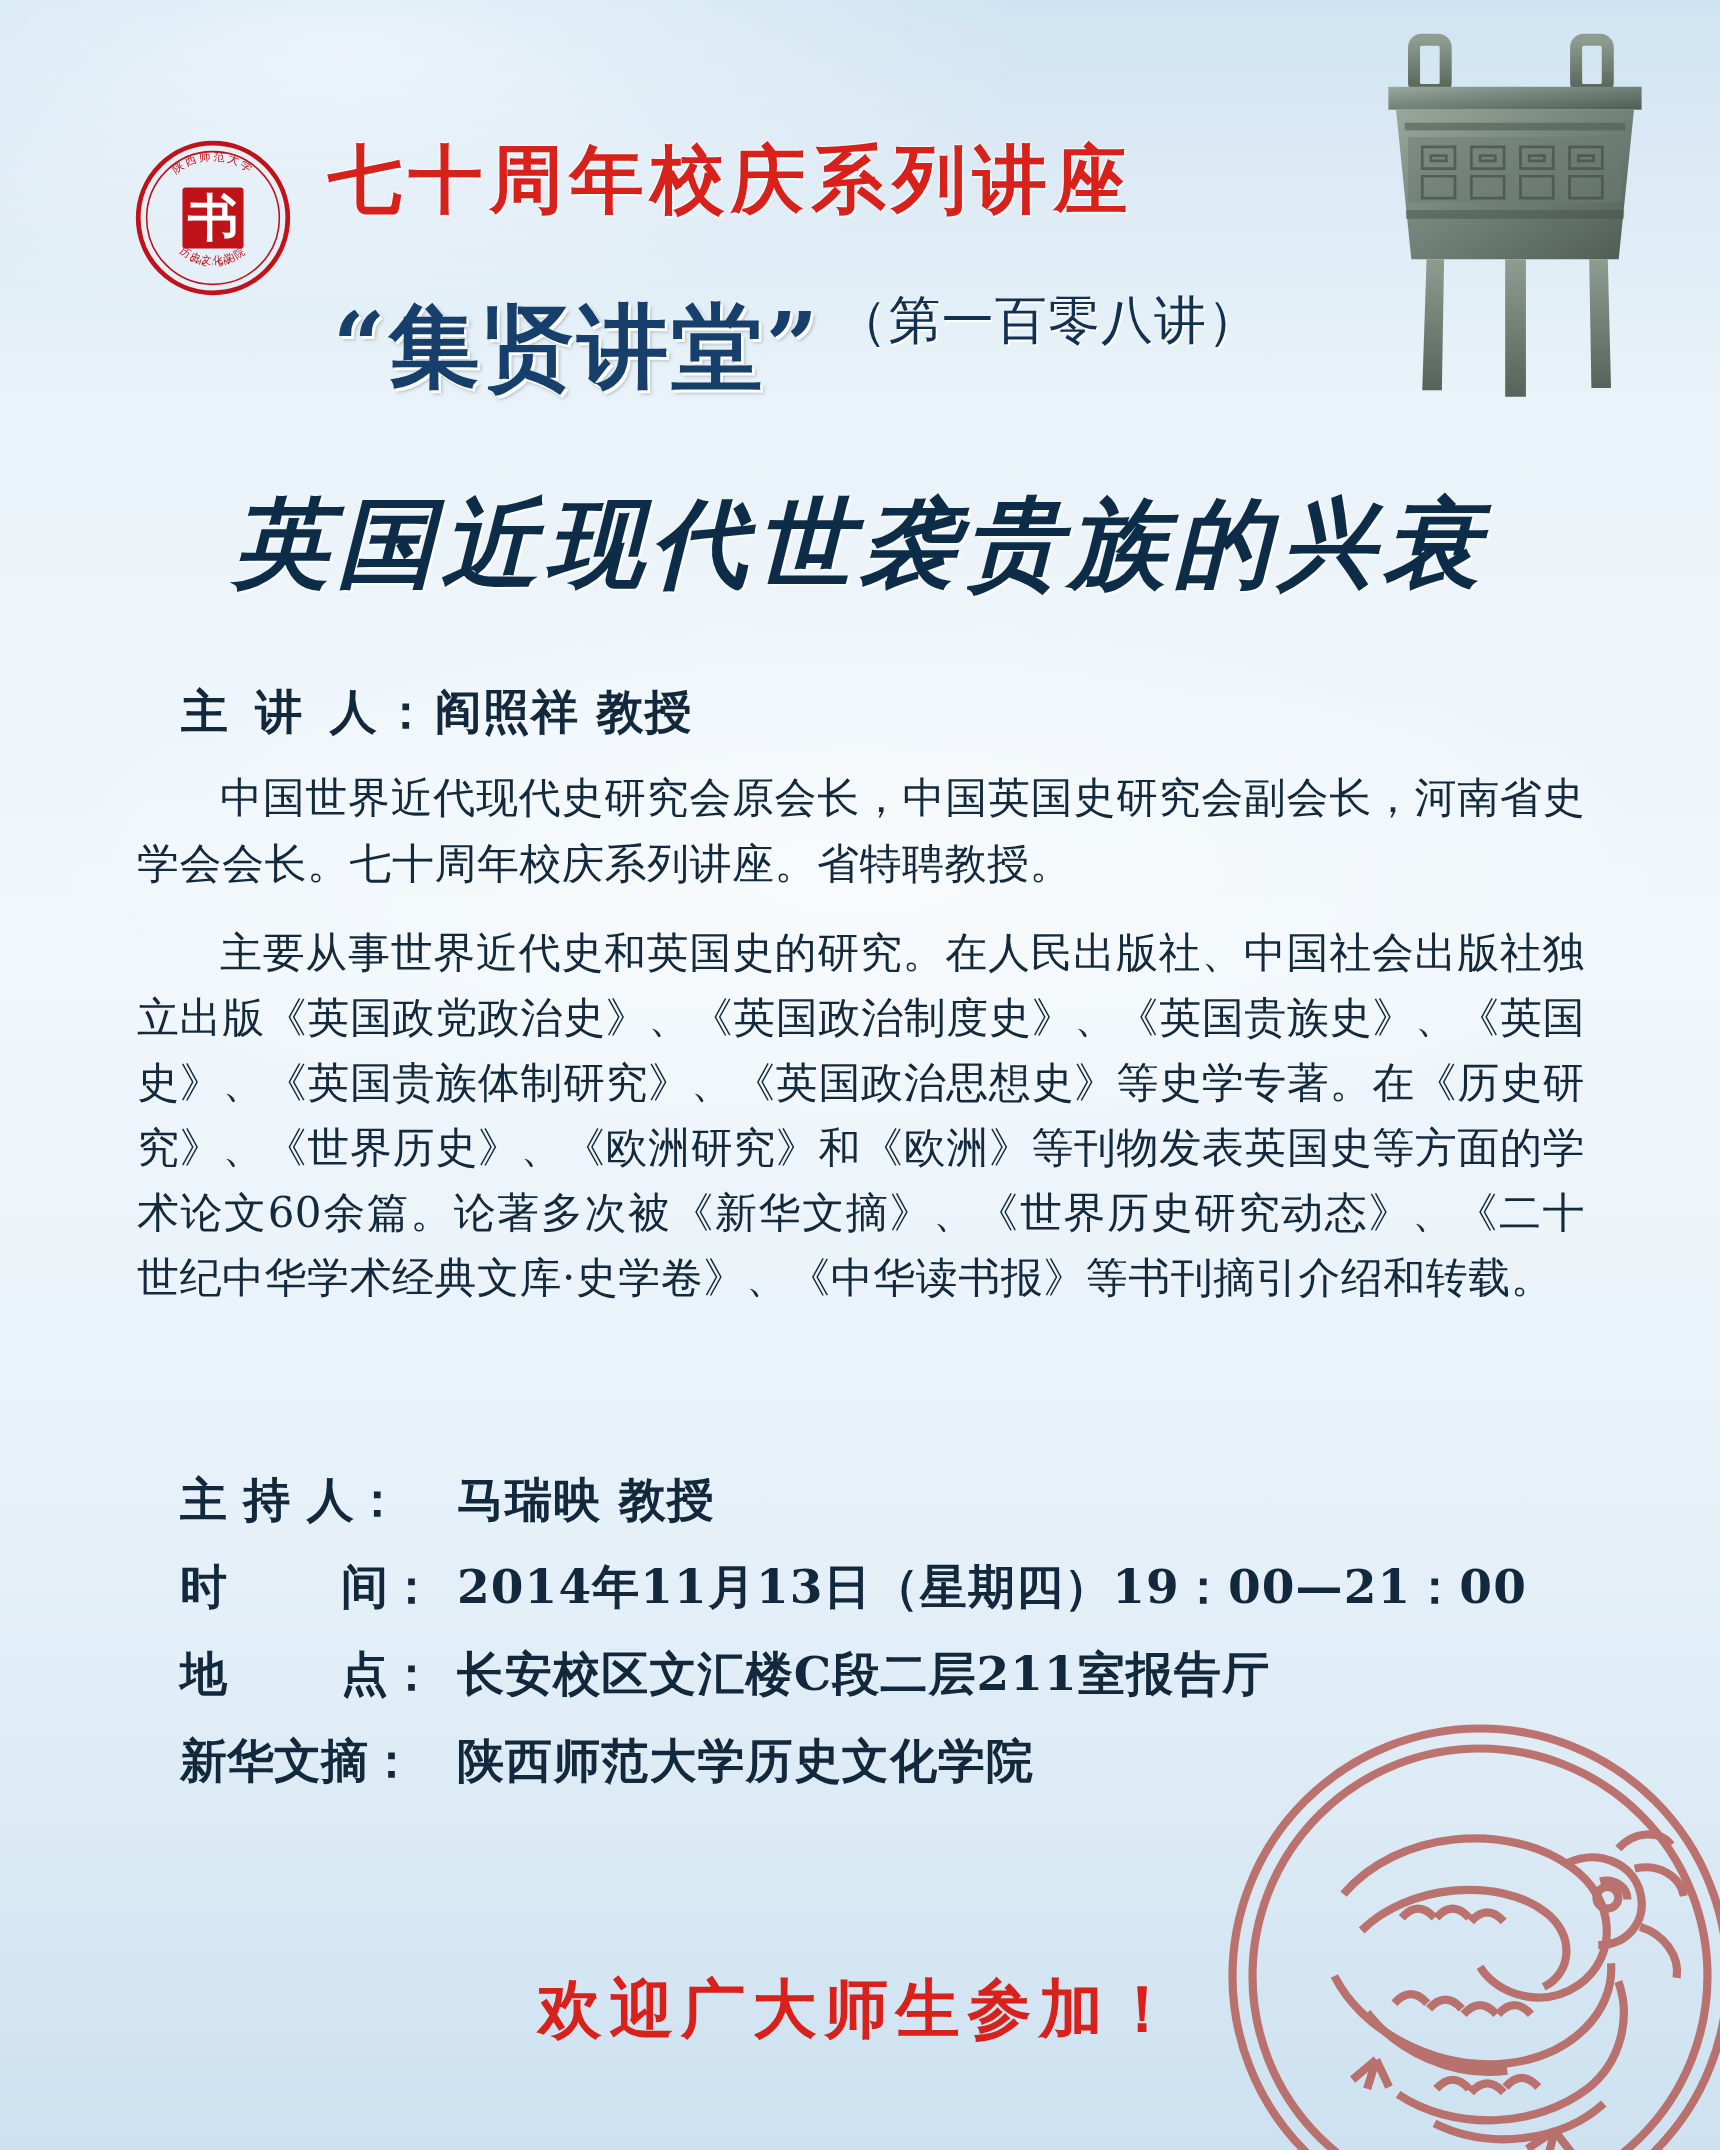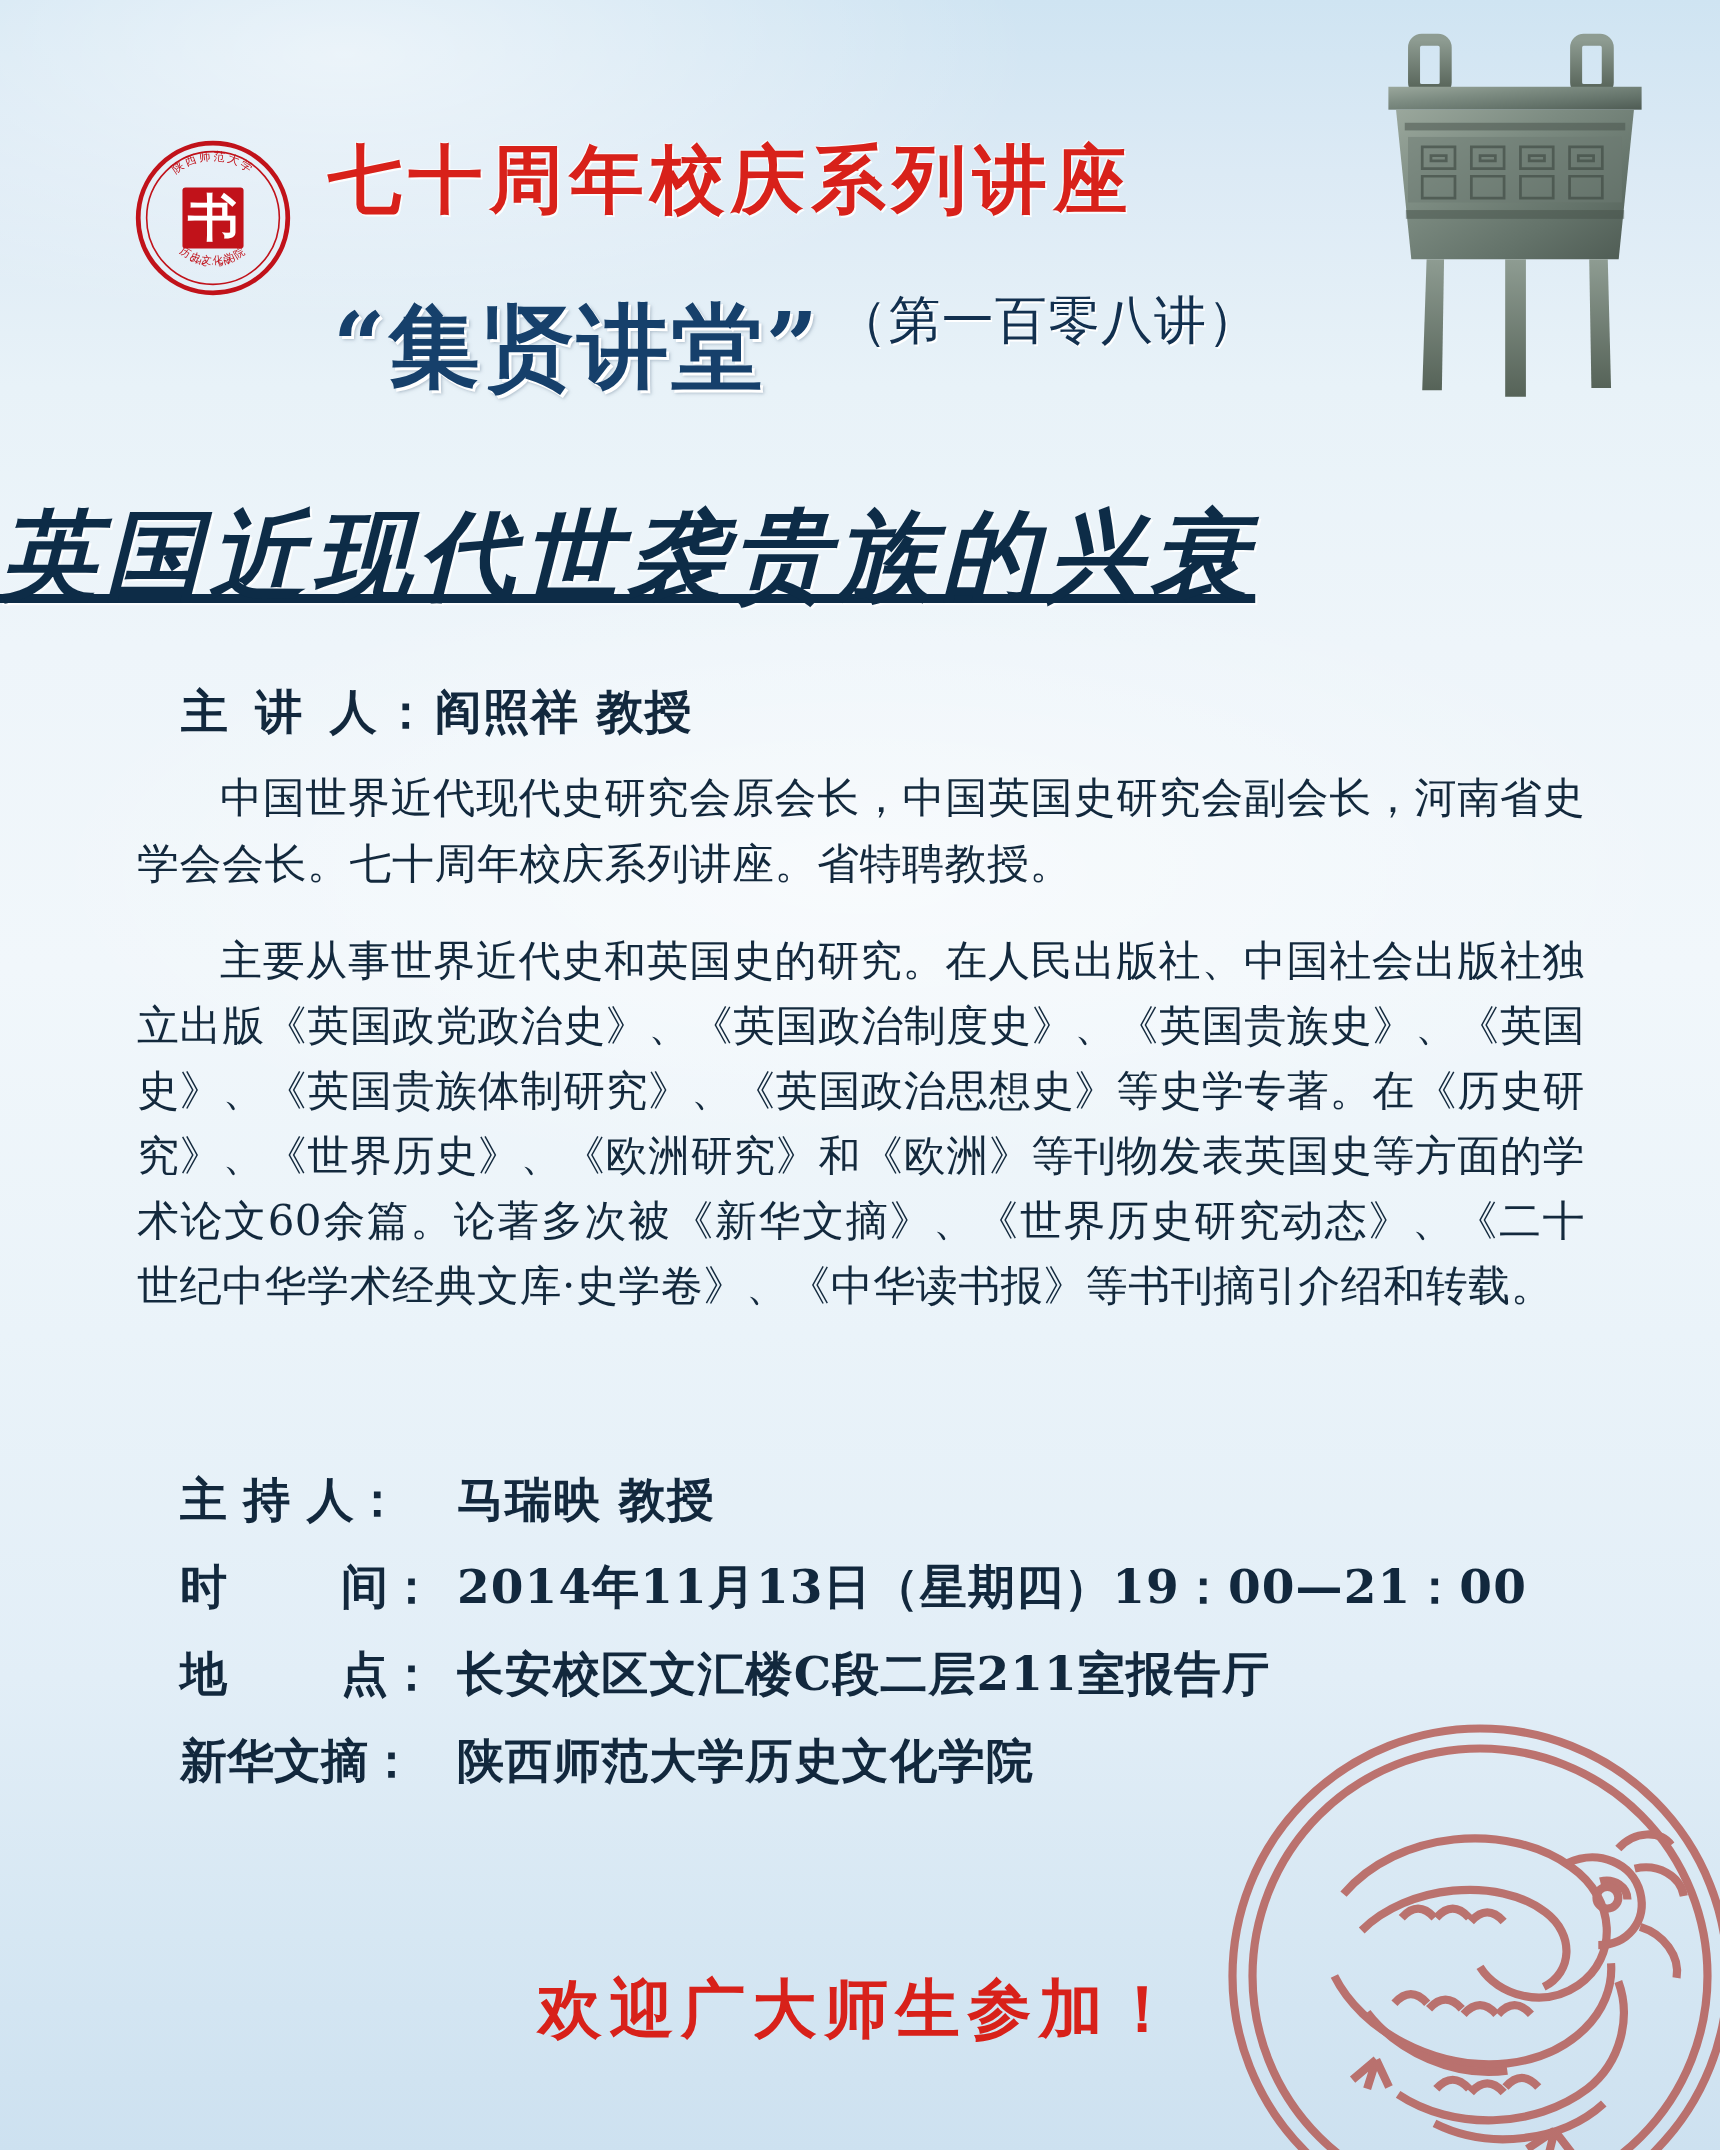--- a/index.html
+++ b/index.html
@@ -105,30 +105,30 @@
     font-size: 52px;
     color: #12304f;
     margin-left: 14px;
     letter-spacing: 1.1px;
     text-shadow: 1.6px 1.6px 0 #ffffff;
   }
   .main-title {
     position: absolute;
     left: 0;
     right: 0;
-    top: 492px;
+    top: 480px;
+    text-align: center;
     font-family: "DejaVu Serif", serif;
     font-size: 97px;
     font-weight: bold;
     font-style: italic;
     color: #0d2c47;
     letter-spacing: 7.6px;
     text-shadow: 2.2px 2.2px 0 rgba(255,255,255,0.8);
     white-space: nowrap;
-    text-decoration: underline;
   }
 
   
   .body-block {
     position: absolute;
     left: 137px;
     top: 680px;
     width: 1448px;
   }
   .label-line {
@@ -152,21 +152,21 @@
   .bio {
     font-family: "DejaVu Serif", serif;
     font-size: 42px;
     color: #13293d;
     line-height: 1.55;
     text-align: justify;
     text-indent: 83px;
     margin: 0 0 12px 0;
     letter-spacing: 0.5px;
   }
-  .bio.second { margin-top: 32px; }
+  .bio.second { margin-top: 24px; }
 
   
   .info-rows {
     position: absolute;
     left: 180px;
     top: 1469px;
     width: 1366px;
   }
   .info-row {
     font-family: "DejaVu Serif", serif;

